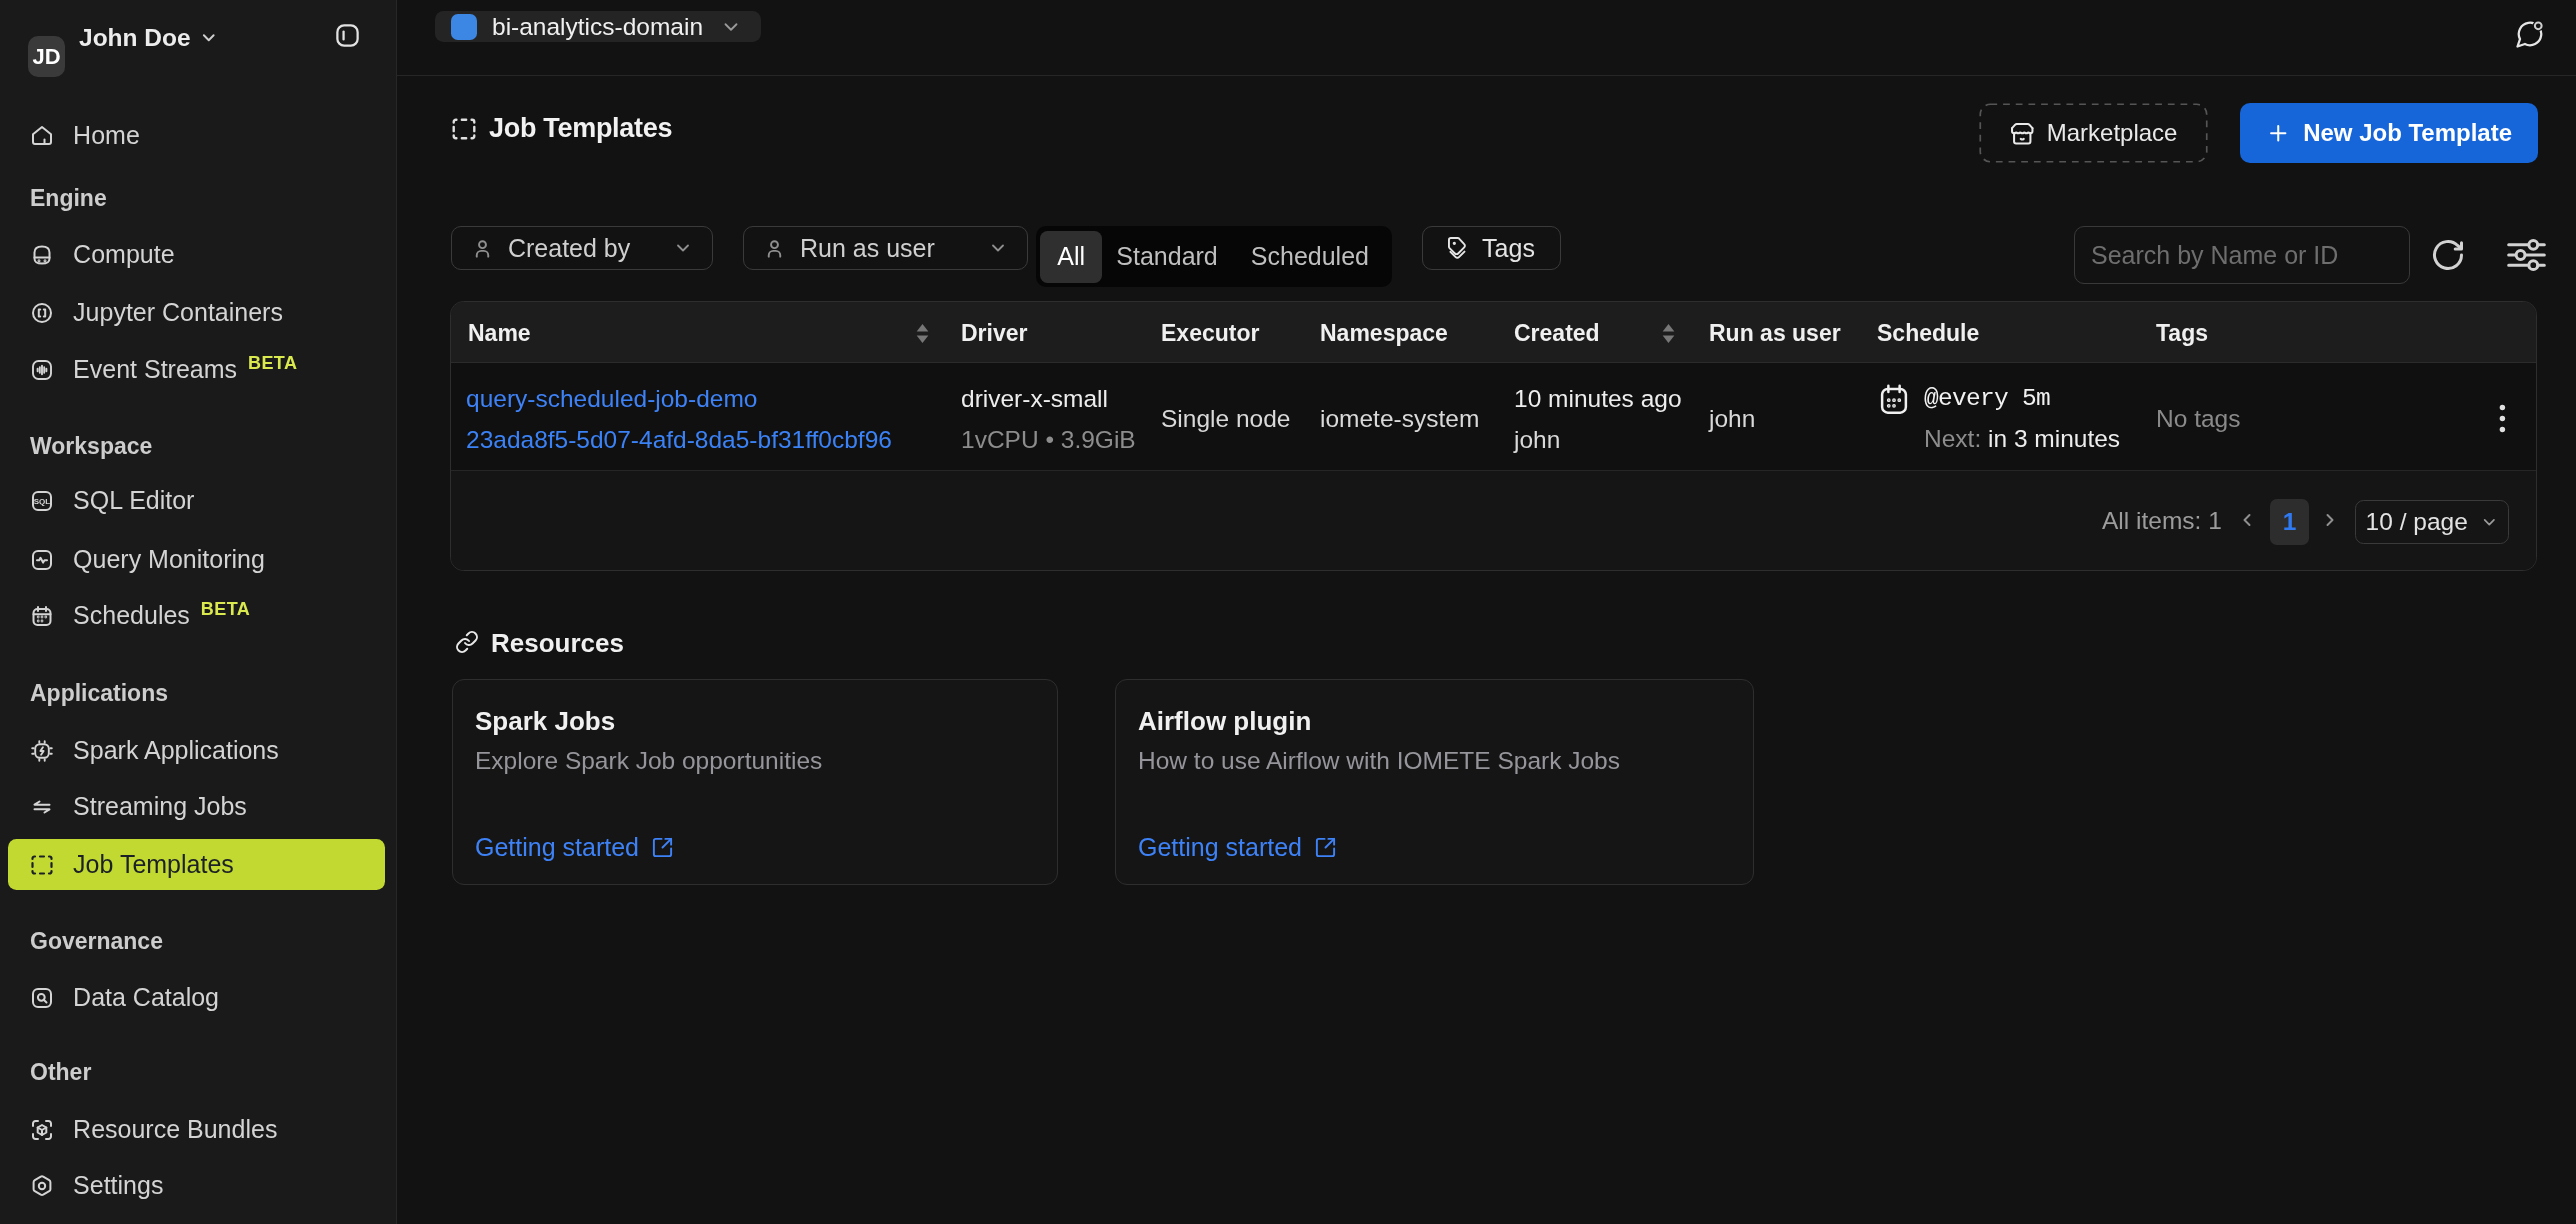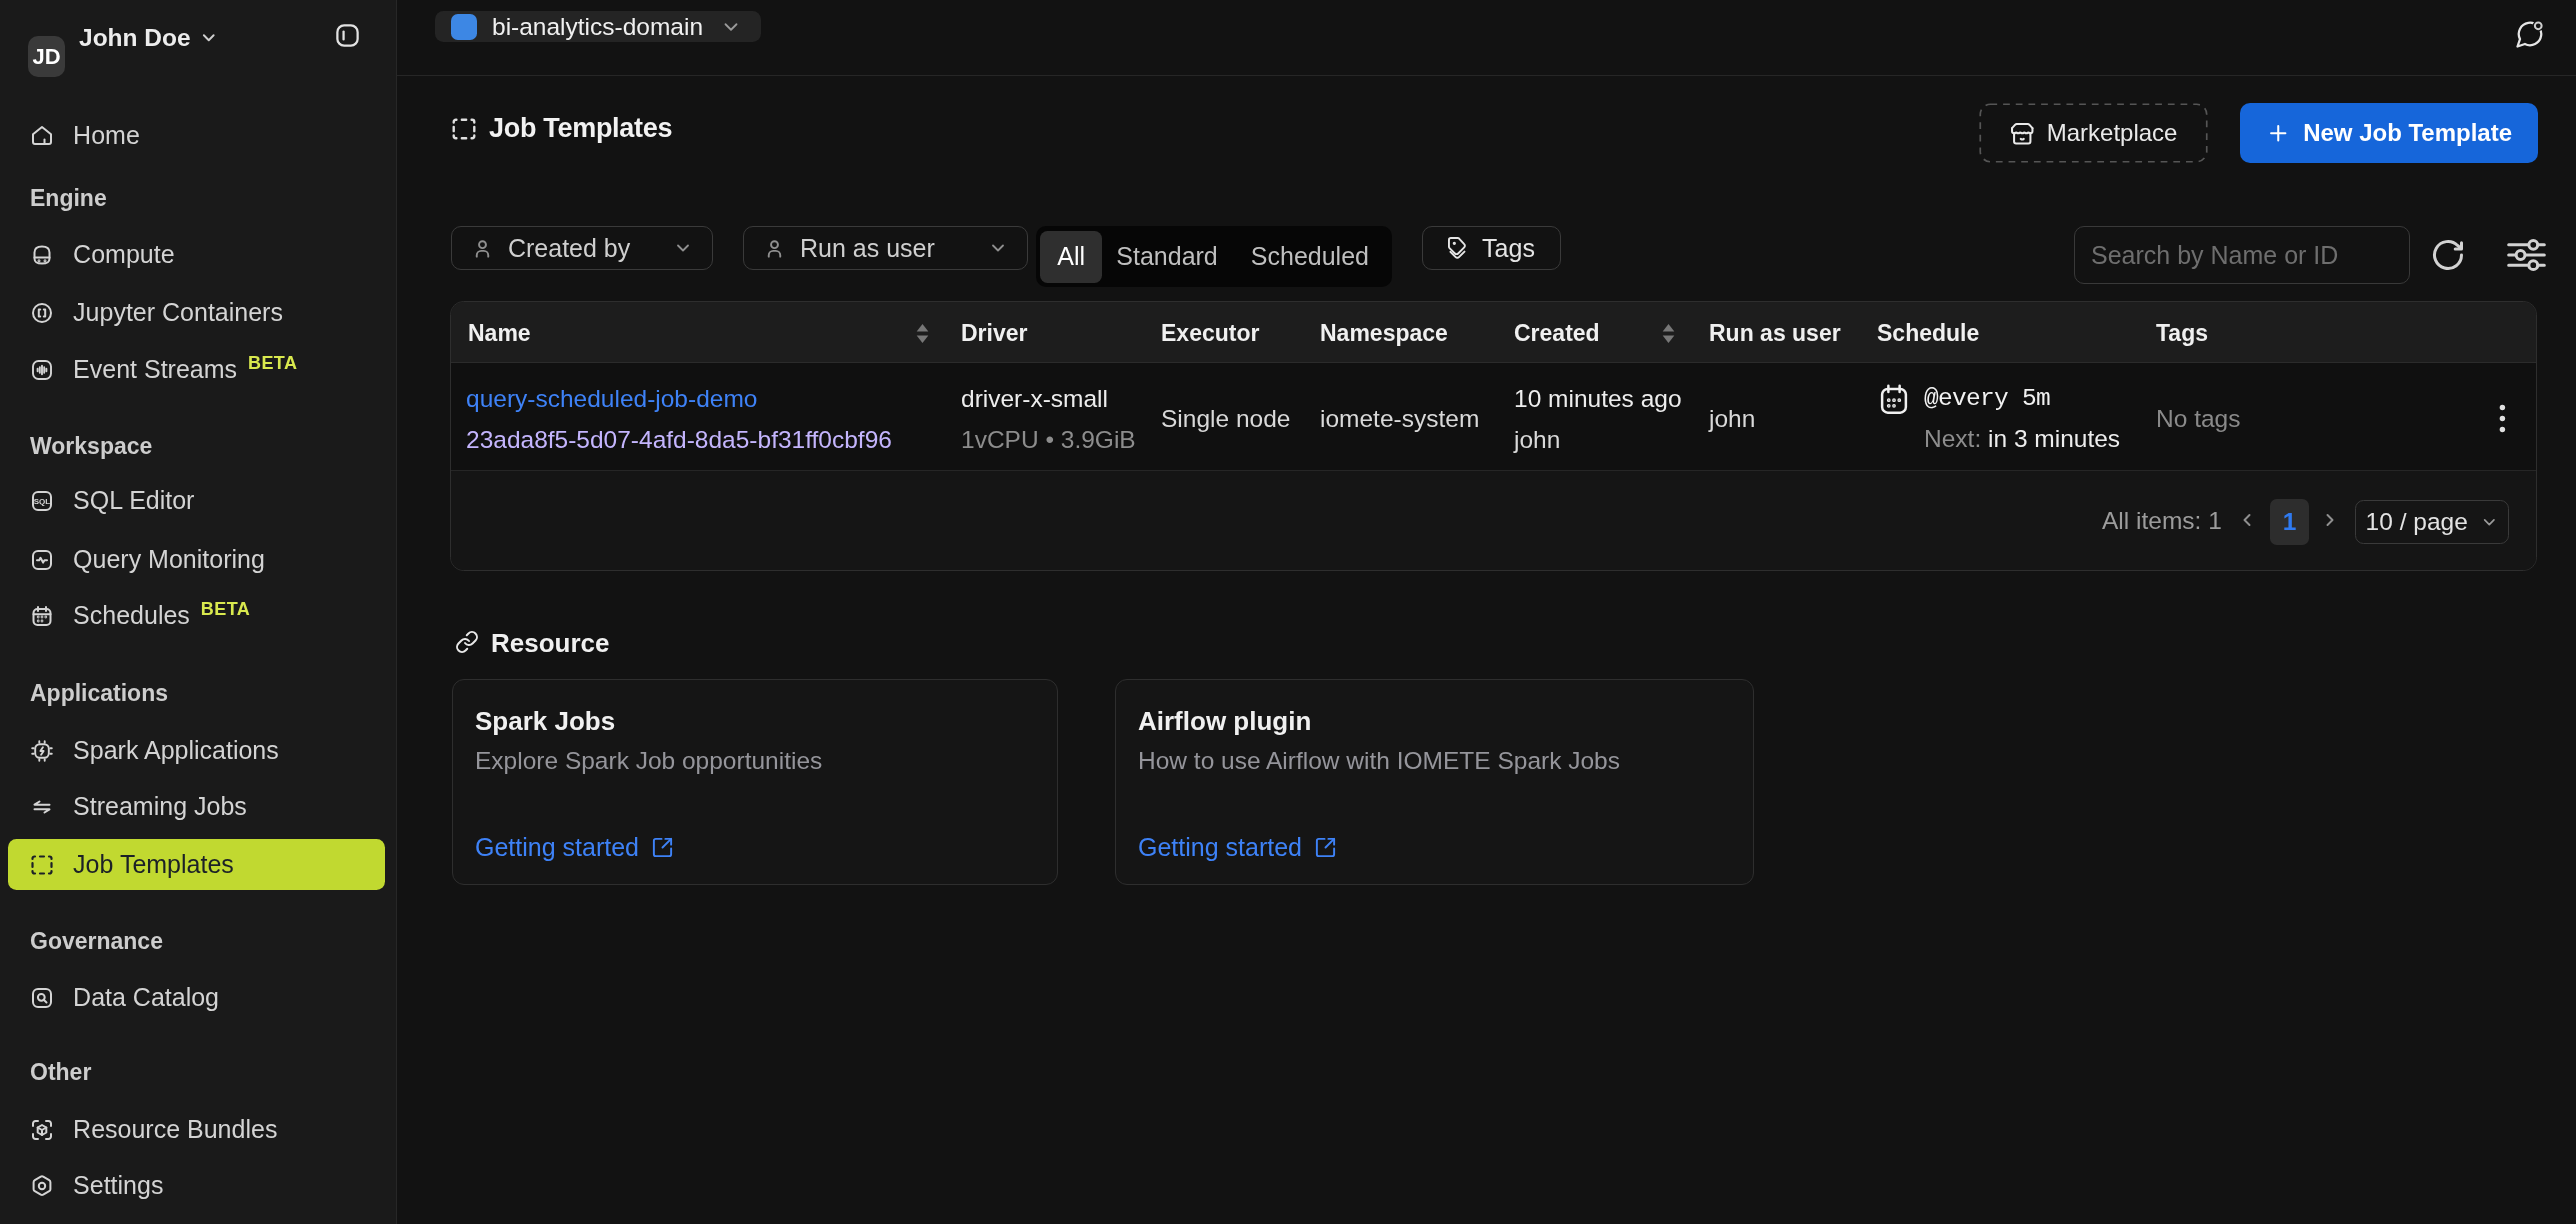--- a/index.html
+++ b/index.html
@@ -262,21 +262,21 @@
     <svg class="abs" style="left:1210px;top:19.5px" width="15" height="23" viewBox="0 0 18 27">
         <path d="M9 2 16 11H2z" fill="#777"></path>
         <path d="M9 25 2 16h14z" fill="#777"></path>
       </svg>
     <span class="th" style="left:1258px">Run as user</span>
     <span class="th" style="left:1426px">Schedule</span>
     <span class="th" style="left:1705px">Tags</span>
   </div>
   <div id="trow">
     <span class="abs" style="left:15px;top:22px;font-size:24.5px;color:#3e82f7">query-scheduled-job-demo</span>
-    <span class="abs c1" style="left:15px;top:63px;color:#c4b5fd">23ada8f5-5d07-4afd-8da5-bf31ff0cbf96</span>
+    <span class="abs c1" style="left:15px;top:63px;color:#3b82f6">23ada8f5-5d07-4afd-8da5-bf31ff0cbf96</span>
     <span class="abs c1" style="left:510px;top:22px">driver-x-small</span>
     <span class="abs c2" style="left:510px;top:63px">1vCPU • 3.9GiB</span>
     <span class="abs c1" style="left:710px;top:42px;color:#d9d9d9">Single node</span>
     <span class="abs c1" style="left:869px;top:42px;color:#d9d9d9">iomete-system</span>
     <span class="abs c1" style="left:1063px;top:22px">10 minutes ago</span>
     <span class="abs c1" style="left:1063px;top:63px;color:#d9d9d9">john</span>
     <span class="abs c1" style="left:1258px;top:42px;color:#d9d9d9">john</span>
     <svg class="abs" style="left:1428px;top:19.5px" width="30" height="33" viewBox="0 0 24 26" fill="none" stroke="#f0f0f0" stroke-width="2" stroke-linecap="round" stroke-linejoin="round">
         <rect x="2.5" y="4.5" width="19" height="19" rx="4.5"></rect>
         <path d="M7.5 2v5M16.5 2v5"></path>
@@ -307,21 +307,21 @@
     <div class="abs" style="left:1904px;top:29px;width:154px;height:44px;border-radius:8.5px;border:1.7px solid #3a3a3a;display:flex;align-items:center;justify-content:center;gap:12px;font-size:24.5px;color:#e3e3e3">10 / page<svg width="18.6" height="18.6" viewBox="0 0 24 24" fill="none" stroke="#9a9a9a" stroke-width="2.2" stroke-linecap="round" stroke-linejoin="round">
           <path d="m6 9 6 6 6-6"></path>
         </svg></div>
   </div>
 </div>
 
 <svg class="abs" style="left:455px;top:630px" width="24" height="24" viewBox="0 0 24 24" fill="none" stroke="#e8e8e8" stroke-width="2" stroke-linecap="round" stroke-linejoin="round">
     <path d="M10 13a5 5 0 0 0 7.54.54l3-3a5 5 0 0 0-7.07-7.07l-1.72 1.71"></path>
     <path d="M14 11a5 5 0 0 0-7.54-.54l-3 3a5 5 0 0 0 7.07 7.07l1.71-1.71"></path>
   </svg>
-<div class="abs" style="left:491px;top:628px;font-size:26px;font-weight:600;color:#f0f0f0">Resource</div>
+<div class="abs" style="left:491px;top:628px;font-size:26px;font-weight:600;color:#f0f0f0">Resources</div>
 <div class="rcard" style="left:452px;width:606px">
   <div class="rt">Spark Jobs</div>
   <div class="rd">Explore Spark Job opportunities</div>
   <div class="rg">Getting started<svg width="23" height="23" viewBox="0 0 24 24" fill="none" stroke="#3e82f7" stroke-width="2" stroke-linecap="round" stroke-linejoin="round">
         <path d="M21 13v6a2 2 0 0 1-2 2H5a2 2 0 0 1-2-2V5a2 2 0 0 1 2-2h6"></path>
         <path d="m21 3-9 9"></path>
         <path d="M15 3h6v6"></path>
       </svg></div>
 </div>
 <div class="rcard" style="left:1115px;width:639px">

